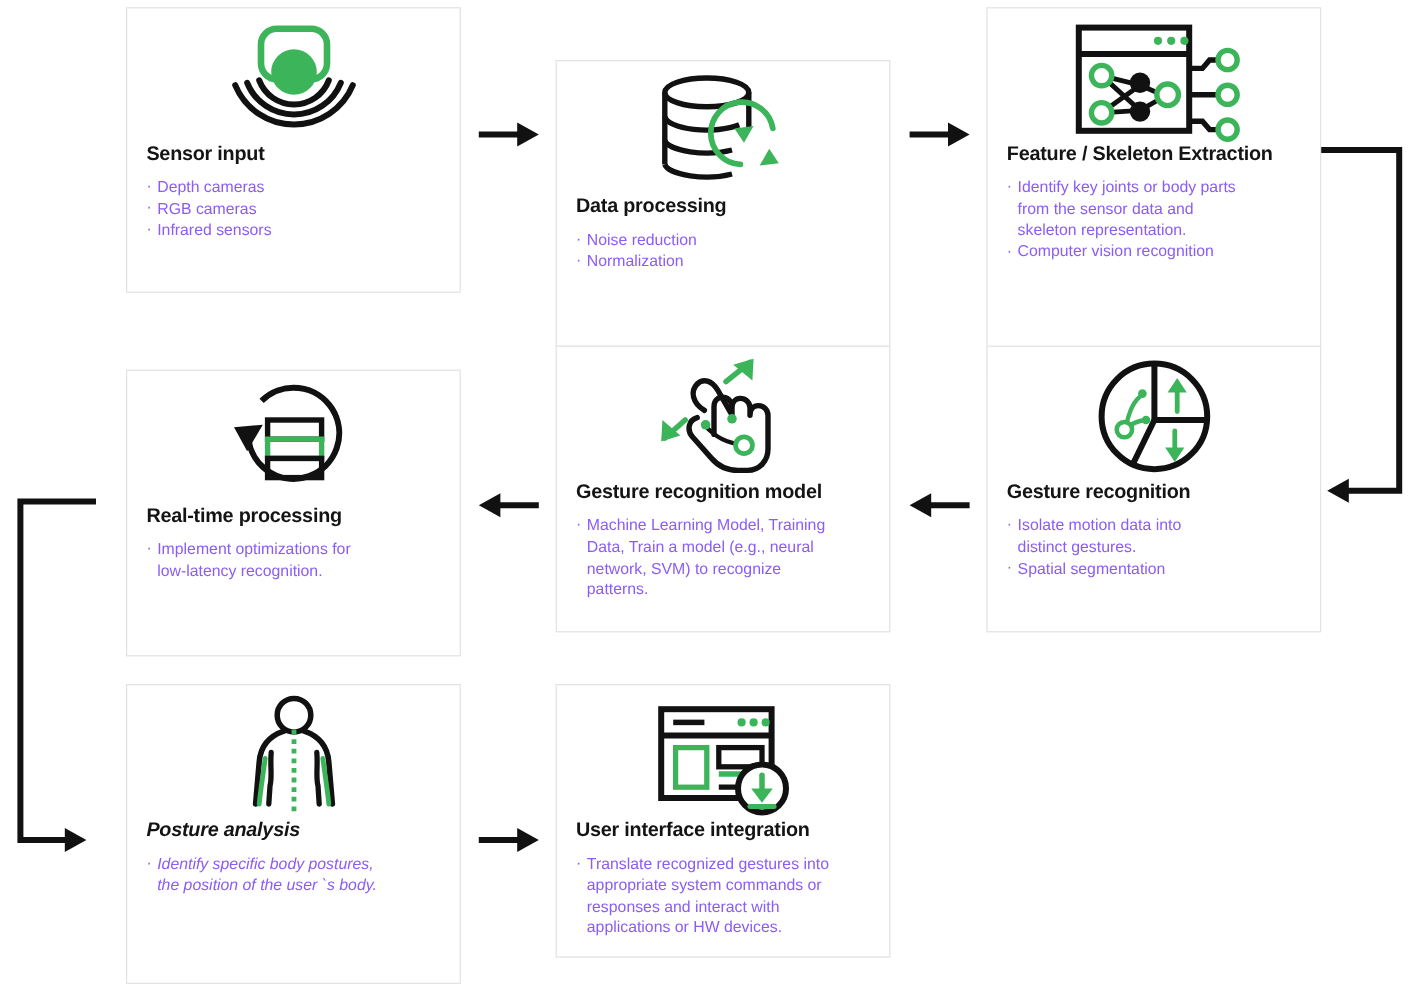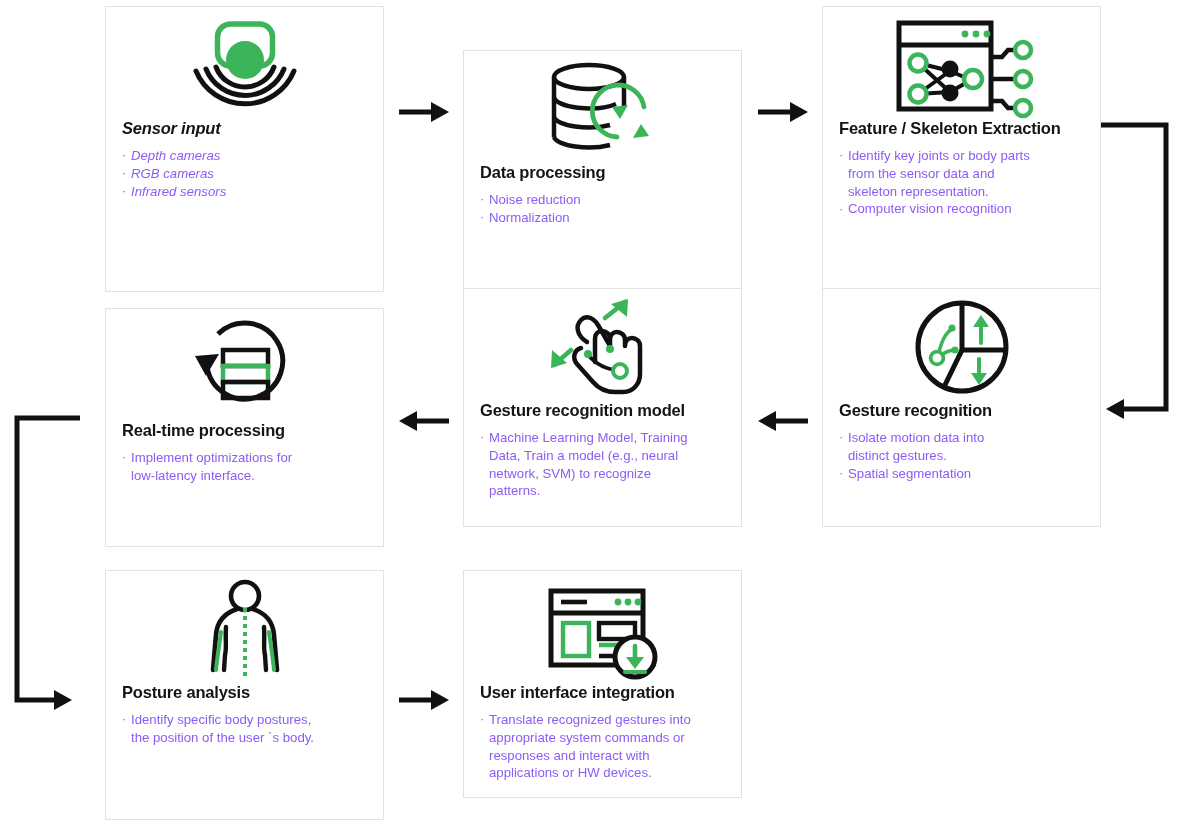--- a/index.html
+++ b/index.html
@@ -86,21 +86,21 @@
     position: absolute;
   }
 
   svg { display: block; overflow: visible; }
 </style>
 </head>
 <body>
 
 <div id="flow">
 
-  <div class="card" style="left:105px; top:6px; width:279px; height:286px;font-style:italic;">
+  <div class="card" style="left:105px; top:6px; width:279px; height:238px;">
     <div class="card-icon">
       <svg width="118" height="96" viewBox="0 0 118 96">
         <rect x="31.5" y="7" width="55" height="42" rx="13" ry="13" fill="none" stroke="#3cb55a" stroke-width="5.5"></rect>
         <circle cx="59" cy="43" r="19" fill="#3cb55a"></circle>
         <path d="M30,50 A31,31 0 0 0 88,50" fill="none" stroke="#111" stroke-width="5" stroke-linecap="round"></path>
         <path d="M20,52 A42,42 0 0 0 98,52" fill="none" stroke="#111" stroke-width="5" stroke-linecap="round"></path>
         <path d="M10,54 A53,53 0 0 0 108,54" fill="none" stroke="#111" stroke-width="5" stroke-linecap="round"></path>
       </svg>
     </div>
     <div class="card-body">
@@ -202,21 +202,21 @@
         <polygon points="10,42 34,40 21,62" fill="#111"></polygon>
         <rect x="38" y="36" width="45" height="16" fill="none" stroke="#111" stroke-width="4.5"></rect>
         <rect x="38" y="52" width="45" height="16" fill="none" stroke="#3cb55a" stroke-width="4.5"></rect>
         <rect x="38" y="68" width="45" height="16" fill="none" stroke="#111" stroke-width="4.5"></rect>
       </svg>
     </div>
     <div class="card-body">
       <h3 class="card-title">Real-time processing</h3>
       <ul class="bullets">
         <li>Implement optimizations for
-low-latency interface.</li>
+low-latency recognition.</li>
       </ul>
     </div>
   </div>
 
   <div class="arrow" style="left:399px; top:410px;">
     <svg width="50" height="22" viewBox="0 0 50 22">
       <line x1="14" y1="11" x2="50" y2="11" stroke="#111" stroke-width="5"></line>
       <polygon points="18,1 0,11 18,21" fill="#111"></polygon>
     </svg>
   </div>
@@ -286,21 +286,21 @@
     </div>
   </div>
 
   <div class="connector" style="left:8px; top:408px;">
     <svg width="80" height="310" viewBox="0 0 80 310">
       <path d="M72,10 L9,10 L9,292 L50,292" fill="none" stroke="#111" stroke-width="5"></path>
       <polygon points="46,282 64,292 46,302" fill="#111"></polygon>
     </svg>
   </div>
 
-  <div class="card" style="left:105px; top:570px; width:279px; height:250px;">
+  <div class="card" style="left:105px; top:570px; width:279px; height:250px;font-style:italic;">
     <div class="card-icon">
       <svg width="100" height="104" viewBox="0 0 100 104">
         <circle cx="50" cy="19" r="14" fill="none" stroke="#111" stroke-width="4.6"></circle>
         <path d="M42,32 C30,36 22,44 21,58 L18,93" fill="none" stroke="#111" stroke-width="4.6" stroke-linecap="round"></path>
         <path d="M58,32 C70,36 78,44 79,58 L82,93" fill="none" stroke="#111" stroke-width="4.6" stroke-linecap="round"></path>
         <path d="M31,50 C30,62 32,70 30,78 L29,93" fill="none" stroke="#111" stroke-width="4.4" stroke-linecap="round"></path>
         <path d="M69,50 C70,62 68,70 70,78 L71,93" fill="none" stroke="#111" stroke-width="4.4" stroke-linecap="round"></path>
         <path d="M26,55 C24,70 22,82 21,93" fill="none" stroke="#3cb55a" stroke-width="4" stroke-linecap="round"></path>
         <path d="M74,55 C76,70 78,82 79,93" fill="none" stroke="#3cb55a" stroke-width="4" stroke-linecap="round"></path>
         <line x1="50" y1="31" x2="50" y2="99" stroke="#3cb55a" stroke-width="4" stroke-dasharray="4 4"></line>

